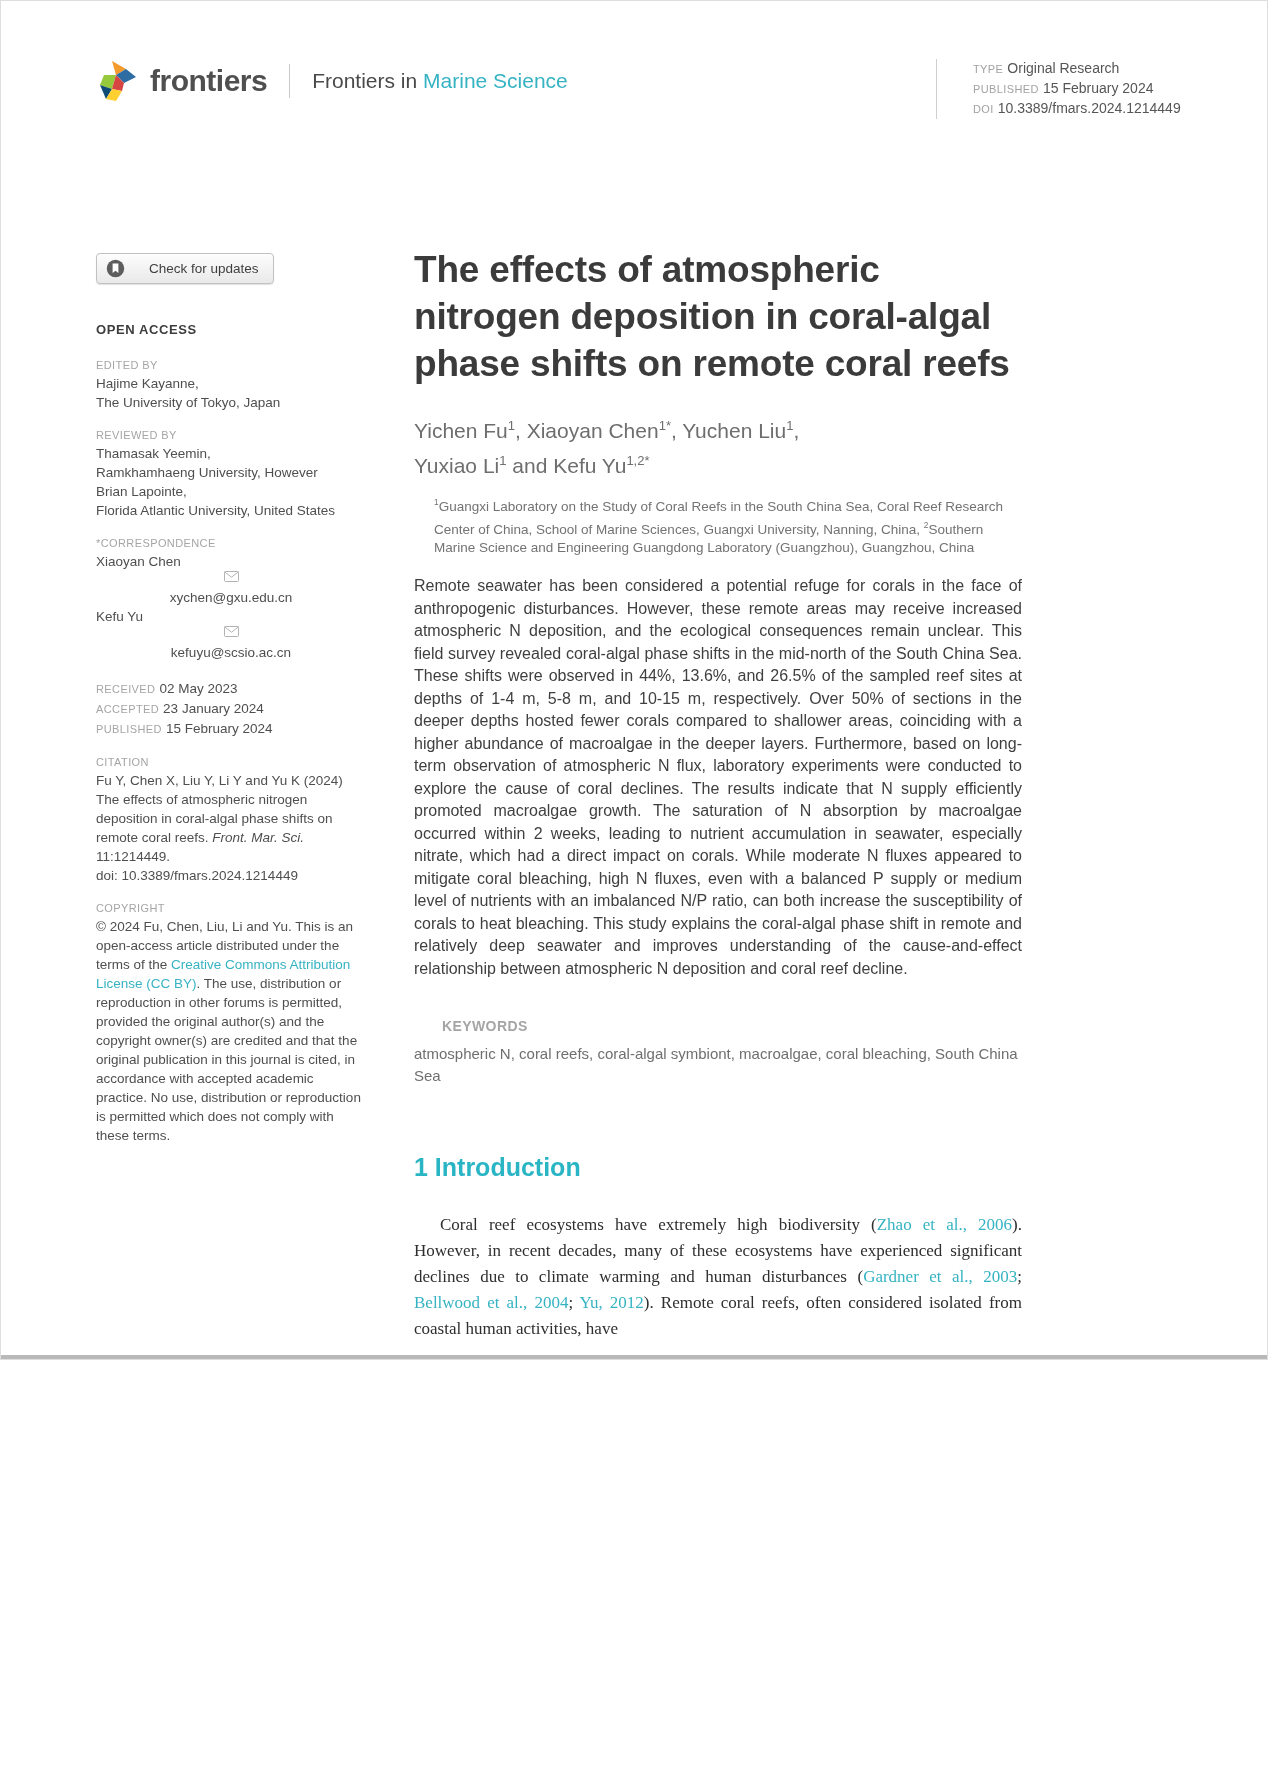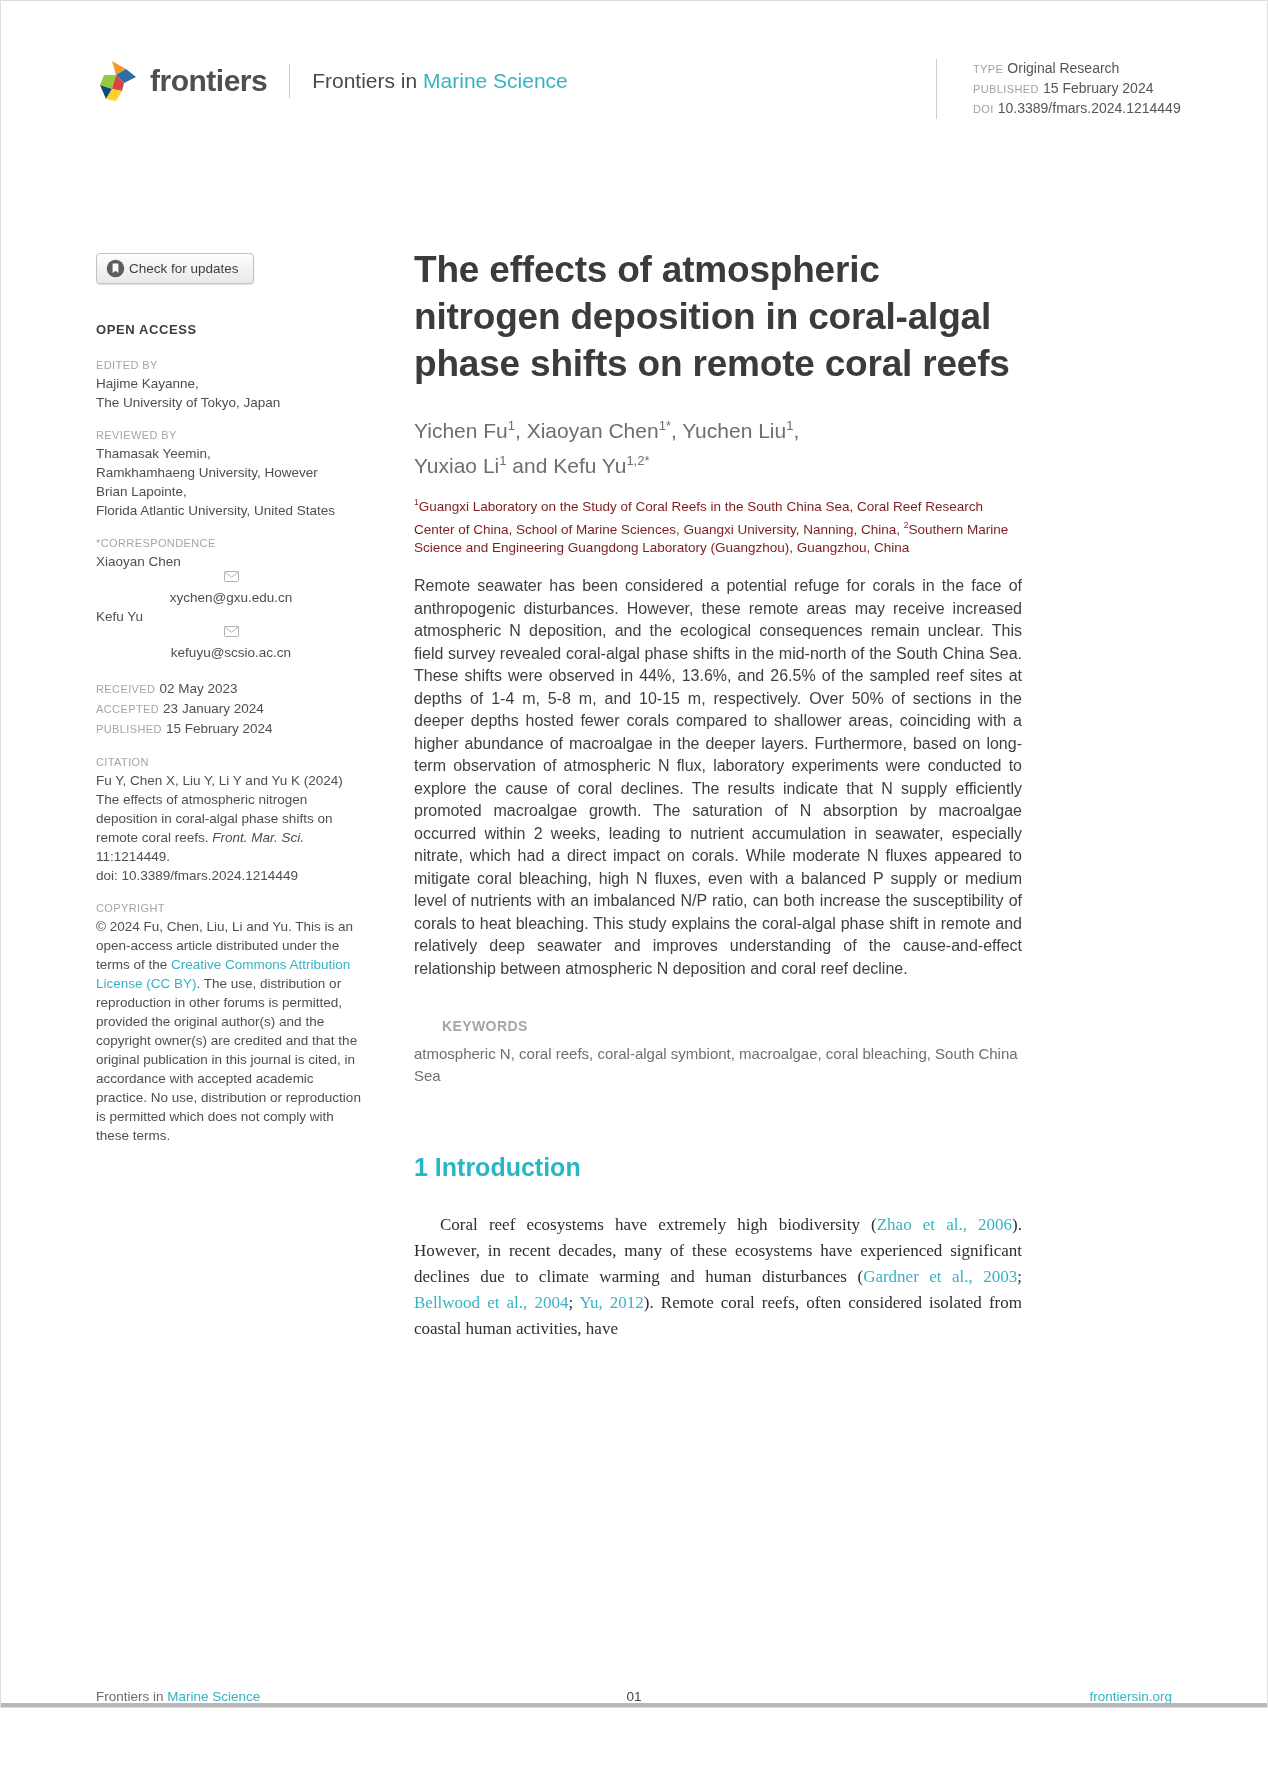--- a/index.html
+++ b/index.html
@@ -1,60 +1,60 @@
 <!DOCTYPE html>
 <html><head>
 <meta charset="utf-8">
 <style>
   * { margin:0; padding:0; box-sizing:border-box; }
   html,body { background:#fff; }
   body { font-family:"Liberation Sans", sans-serif; }
   .page {
-    position:relative; width:1268px; height:1708px; margin:0 auto;
+    position:relative; width:1268px; height:1360px; margin:0 auto;
     background:#fff; border:1px solid #dedede; overflow:hidden;
   }
   .page::after{ content:""; position:absolute; left:0; right:0; bottom:0; height:4px; background:#b9b9b9; }
 
   
   .hdr { position:absolute; left:95px; top:58px; right:95px; height:60px; }
   .brand { position:absolute; left:0; top:0; display:flex; align-items:center; }
   .logo-mark { width:44px; height:44px; margin-right:10px; }
   .logo-word { font-size:30px; font-weight:bold; color:#4f4f4f; letter-spacing:-0.5px; }
   .brand-sep { width:1px; height:34px; background:#c9c9c9; margin:0 22px; }
   .journal-line { font-size:21px; color:#4a4a4a; }
   .teal { color:#36b3c3; }
   .hdr-meta { position:absolute; left:840px; top:0; padding-left:36px; border-left:1px solid #cfcfcf; }
   .meta-row { font-size:14px; color:#565656; line-height:19px; white-space:nowrap; }
   .meta-label { font-size:11px; color:#a2a2a2; letter-spacing:0.4px; margin-right:4px; }
 
   
   .side { position:absolute; left:95px; top:252px; width:270px; }
   .updates-btn {
-    display:inline-flex; align-items:center; gap:4px;
+    display:inline-flex; align-items:center; gap:24px;
     padding:5px 14px 5px 9px; border:1px solid #c1c1c1; border-radius:4px;
     background:linear-gradient(#fdfdfd,#e9e9e9); box-shadow:0 1px 1px rgba(0,0,0,.12);
     cursor:pointer; margin-bottom:38px;
   }
   .updates-btn span { font-size:13.5px; color:#3f3f3f; }
   .oa { font-size:13px; font-weight:bold; letter-spacing:0.6px; color:#3d3d3d; margin-bottom:22px; }
   .sblock { margin-bottom:17px; }
   .slabel { font-size:11px; color:#a5a5a5; letter-spacing:0.4px; margin-bottom:3px; font-weight:500; }
   .sline { font-size:13.5px; color:#4f4f4f; line-height:19px; }
   .email-row { display:flex; align-items:center; gap:6px; font-size:13.5px; color:#4f4f4f; line-height:19px;flex-direction:column; }
   .drow { font-size:13.5px; color:#4f4f4f; line-height:19px; }
   .drow .slabel { display:inline; margin-right:4px; }
   .rich { font-size:13.5px; color:#4f4f4f; line-height:19px; }
   .rich .link { color:#36b3c3; cursor:pointer; }
   sup { font-size:0.62em; }
 
   
   .main { position:absolute; left:413px; top:245px; width:608px; }
   .title { font-size:37px; line-height:47px; font-weight:600; color:#3b3b3b; letter-spacing:-0.2px; }
   .authors { margin-top:24px; font-size:21px; line-height:30px; color:#6e6e6e; }
-  .affil { margin-top:12px; font-size:13.5px; line-height:19px; color:#7f1d1d; }
+  .affil { margin-top:12px; font-size:13.5px; line-height:19px; color:#737373;margin-left:20px; }
   .abstract { margin-top:18px; font-size:16px; line-height:22.5px; color:#3f3f3f; text-align:justify; }
   .kw-label { margin-top:38px; font-size:14px; color:#a5a5a5; letter-spacing:0.4px; font-weight:700;margin-left:28px; }
   .kw { margin-top:9px; font-size:15px; line-height:22px; color:#6f6f6f; font-weight:500; }
   .intro-h { margin-top:66px; font-size:25px; font-weight:600; color:#2ab5c5; }
   .intro-p {
     margin-top:30px; font-family:"Liberation Serif", serif;
     font-size:17px; line-height:26px; color:#2e2e2e; text-align:justify; text-indent:26px;
   }
   .intro-p .link { color:#36b3c3; cursor:pointer; }
 

